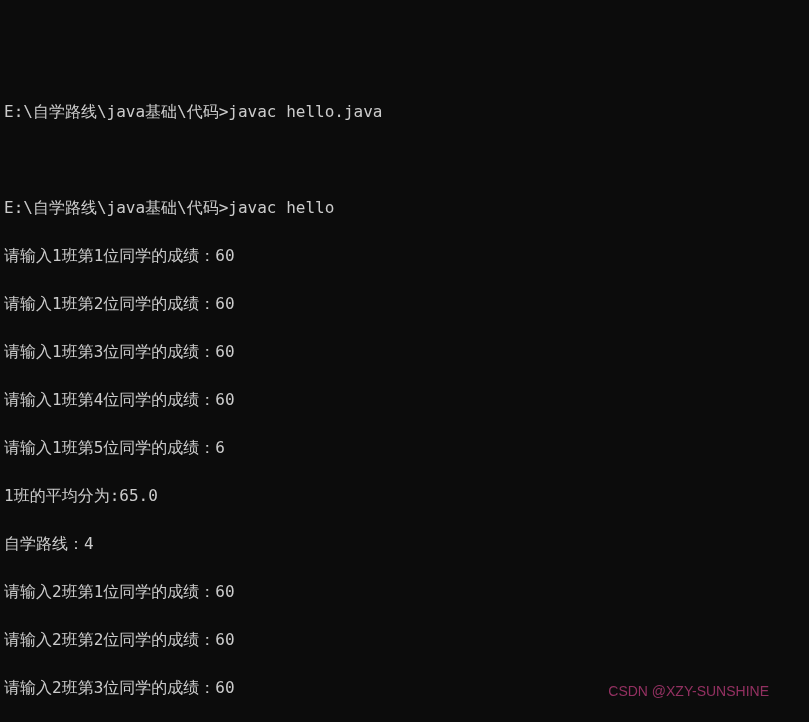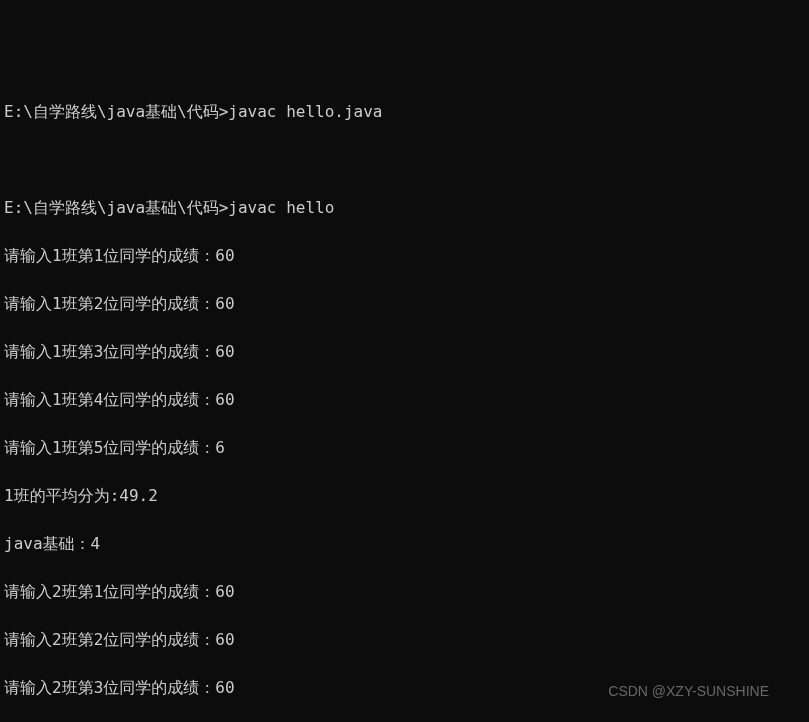--- a/index.html
+++ b/index.html
@@ -19,41 +19,41 @@
       overflow: hidden;
       white-space: pre;
     }
     .terminal-line {
       white-space: pre;
     }
     .watermark {
       position: absolute;
       bottom: 20px;
       right: 40px;
-      color: #a3a3a3;
+      color: #ec4899;
       font-size: 14px;
       opacity: 0.6;
       font-family: sans-serif;
     }
   </style>
 </head>
 <body>
 
 
 
 <div class="terminal-line"><span>E:\自学路线\java基础\代码&gt;</span><span>javac hello.java</span></div>
 <div class="terminal-line"> </div>
 <div class="terminal-line"><span>E:\自学路线\java基础\代码&gt;</span><span>javac hello</span></div>
 <div class="terminal-line"><span>请输入1班第1位同学的成绩：</span><span>60</span></div>
 <div class="terminal-line"><span>请输入1班第2位同学的成绩：</span><span>60</span></div>
 <div class="terminal-line"><span>请输入1班第3位同学的成绩：</span><span>60</span></div>
 <div class="terminal-line"><span>请输入1班第4位同学的成绩：</span><span>60</span></div>
 <div class="terminal-line"><span>请输入1班第5位同学的成绩：</span><span>6</span></div>
-<div class="terminal-line"><span>1班的平均分为:</span><span>49.2</span></div>
-<div class="terminal-line"><span>java基础：</span><span>4</span></div>
+<div class="terminal-line"><span>1班的平均分为:</span><span>65.0</span></div>
+<div class="terminal-line"><span>自学路线：</span><span>4</span></div>
 <div class="terminal-line"><span>请输入2班第1位同学的成绩：</span><span>60</span></div>
 <div class="terminal-line"><span>请输入2班第2位同学的成绩：</span><span>60</span></div>
 <div class="terminal-line"><span>请输入2班第3位同学的成绩：</span><span>60</span></div>
 
 
 
 
 
 
 

